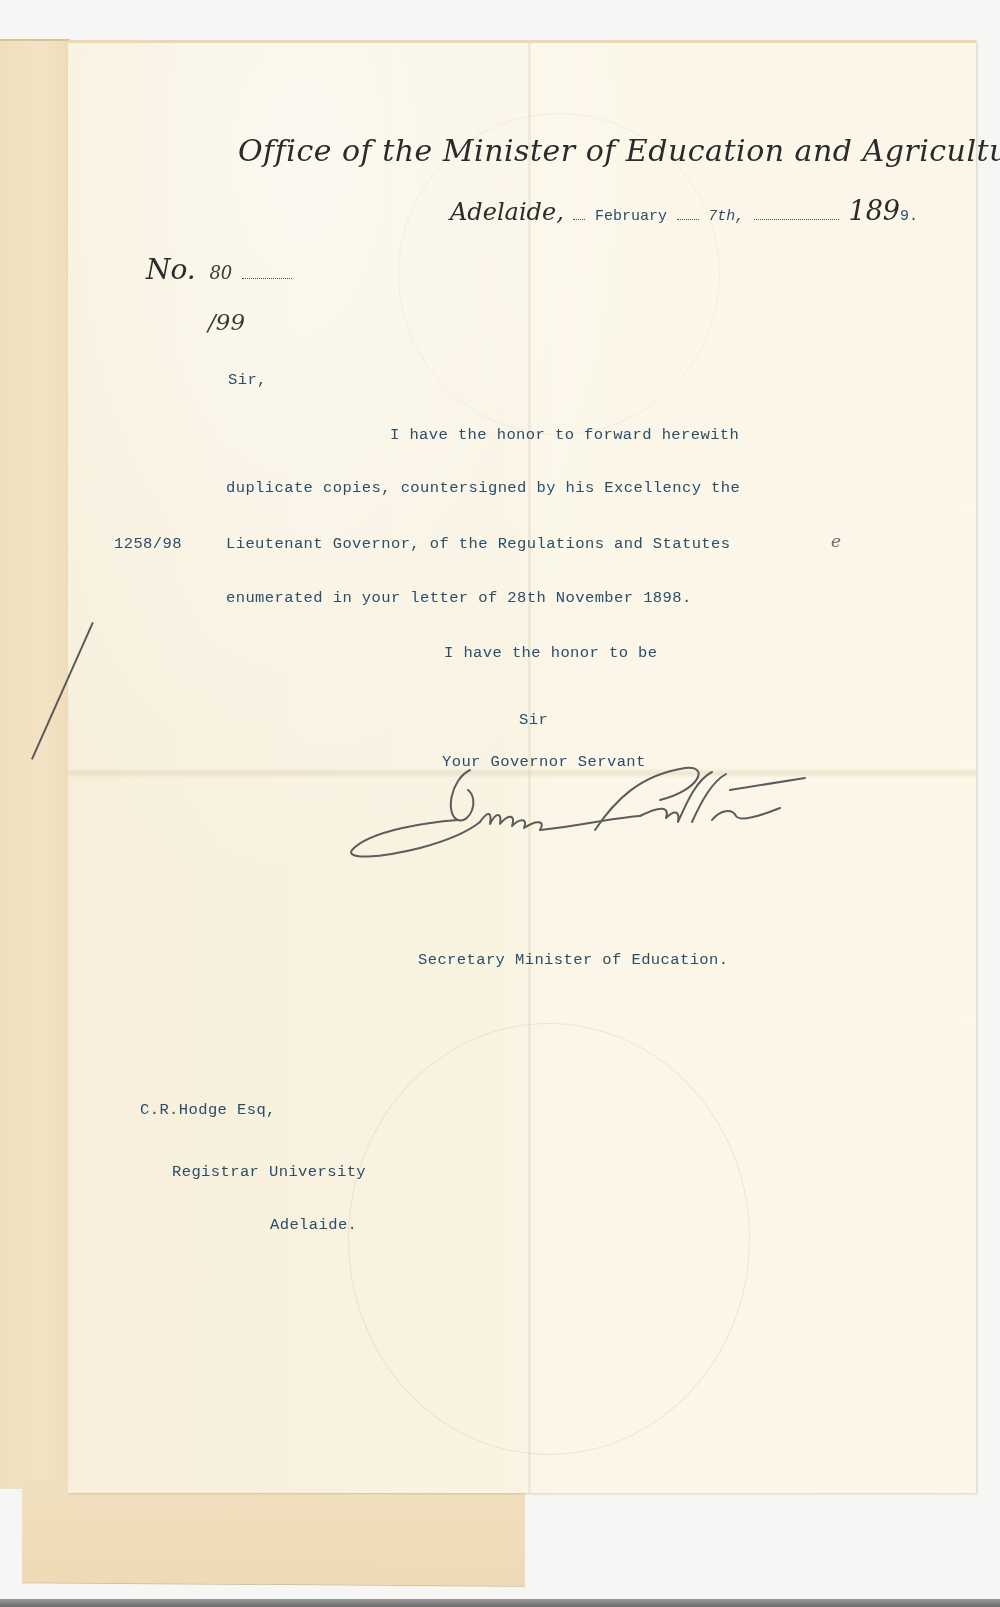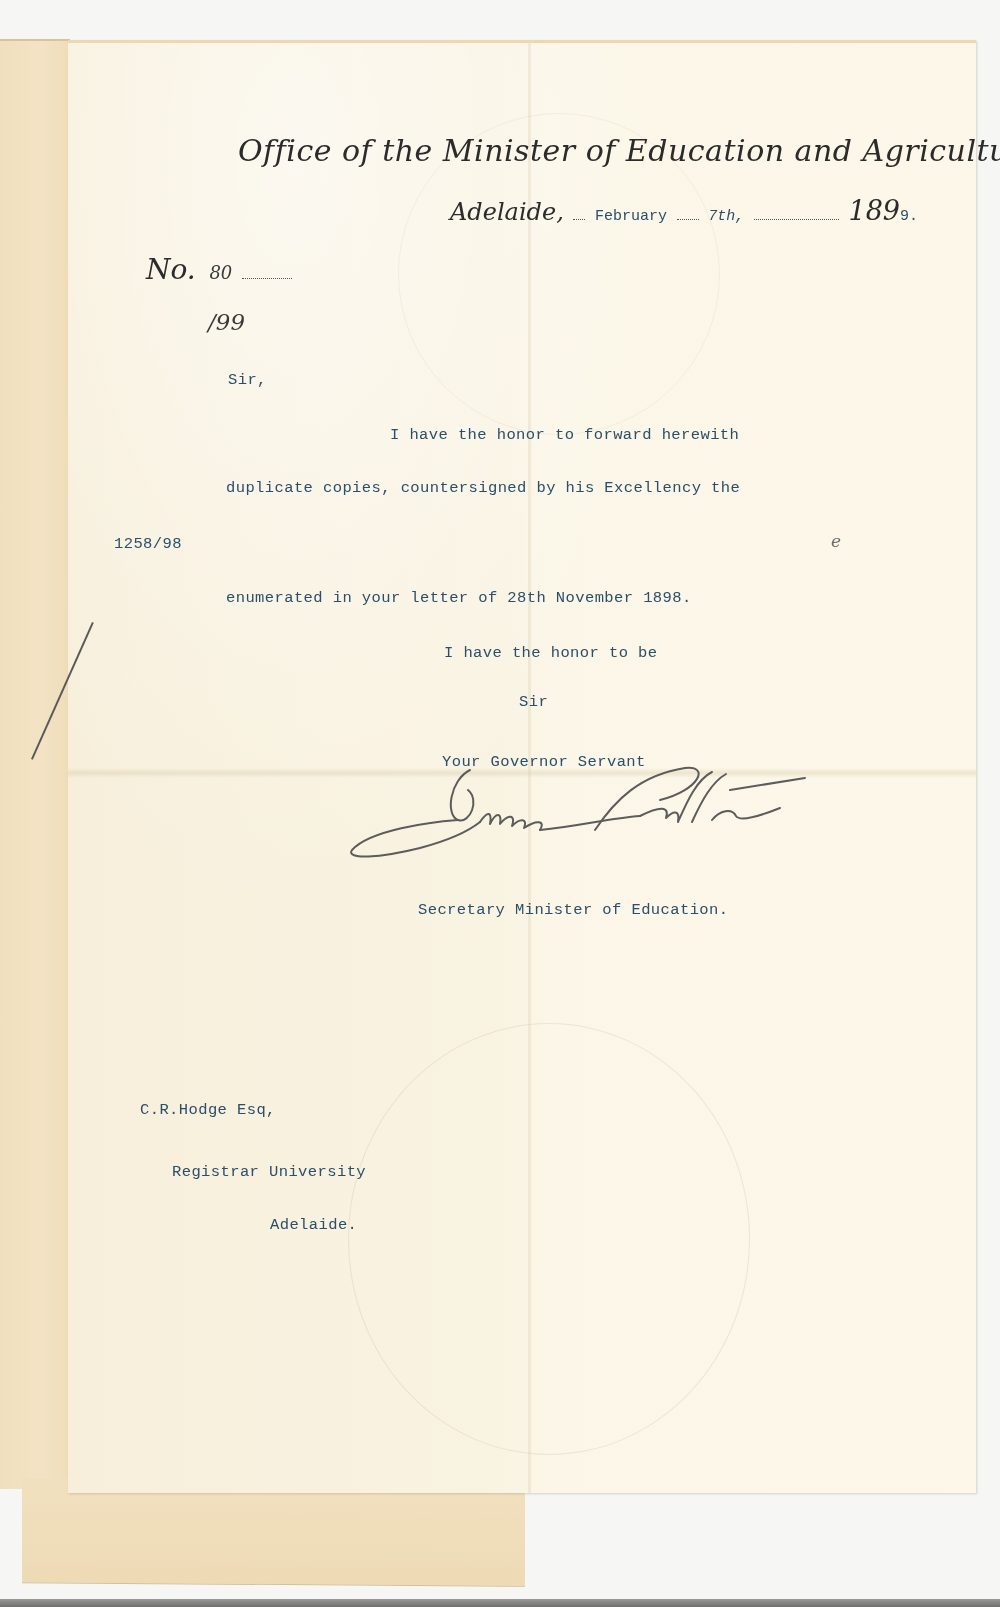--- a/index.html
+++ b/index.html
@@ -103,28 +103,29 @@
     <span class="script" style="position:static; font-size:28px;">No.</span>
     <span class="hand" style="position:static; font-size:18px; margin-left:4px;">80</span>
     <span class="dots" style="width:50px;"></span>
   </div>
   <div class="hand" style="left:140px; top:236px; font-size:23px;margin-top:30px;">/99</div>
 
   <div class="type" style="left:160px; top:328px;">Sir,</div>
   <div class="type" style="left:322px; top:383px;text-align:right;">I have the honor to forward  herewith</div>
   <div class="type" style="left:158px; top:436px;">duplicate copies, countersigned by his Excellency the</div>
   <div class="type" style="left:46px; top:492px;">1258/98</div>
+  <div class="type" style="left:158px; top:492px;">Lieutenant Governor, of the Regulations and Statutes</div>
   <div class="hand" style="left:763px; top:488px; font-size:17px; color:#6a6a6a;">e</div>
   <div class="type" style="left:158px; top:546px;">enumerated in your letter of 28th November 1898.</div>
 
   <div class="type" style="left:376px; top:601px;">I have the honor to be</div>
-  <div class="type" style="left:451px; top:650px;">Sir</div>
+  <div class="type" style="left:451px; top:668px;">Sir</div>
   <div class="type" style="left:374px; top:710px;">Your Governor Servant</div>
 
-  <div class="type" style="left:350px; top:858px;">Secretary Minister of Education.</div>
+  <div class="type" style="left:350px; top:908px;">Secretary Minister of Education.</div>
 
   <div class="type" style="left:40px; top:1058px;margin-left:32px;">C.R.Hodge Esq,</div>
   <div class="type" style="left:104px; top:1120px;text-align:center;">Registrar  University</div>
   <div class="type" style="left:202px; top:1173px;">Adelaide.</div>
 </div>
 
 <div class="margin-line"></div>
 
 <svg class="signature" viewBox="0 0 470 110">
   <title>James Bath</title>

